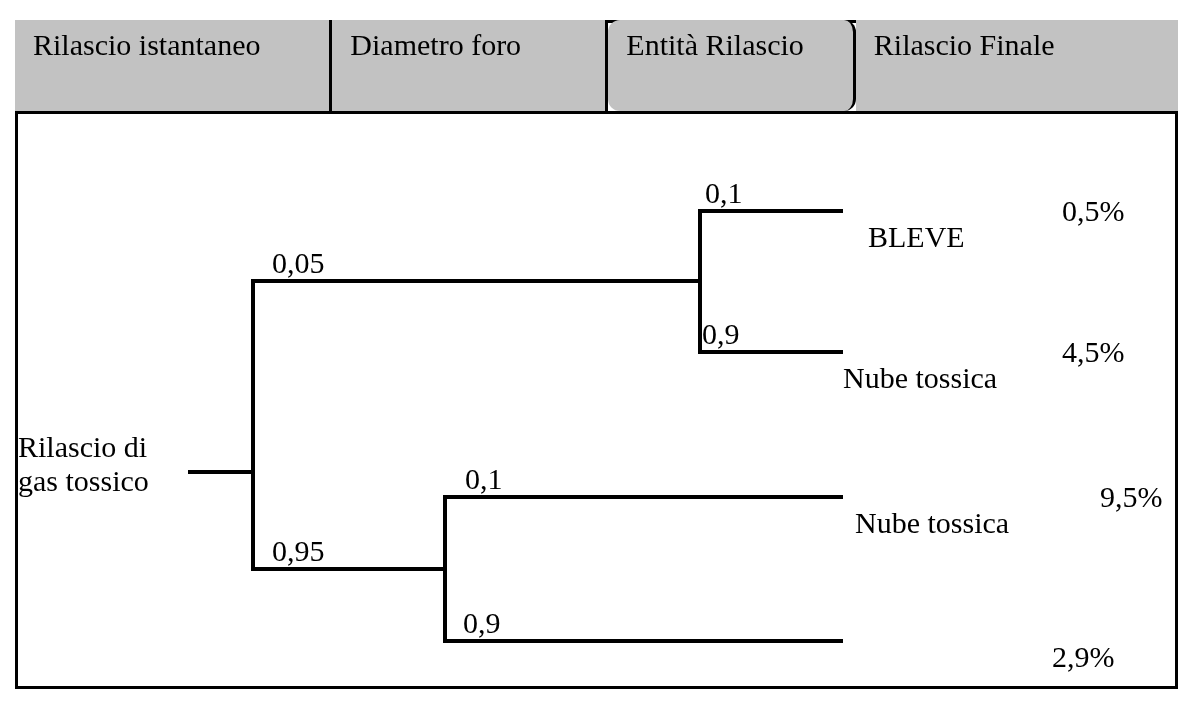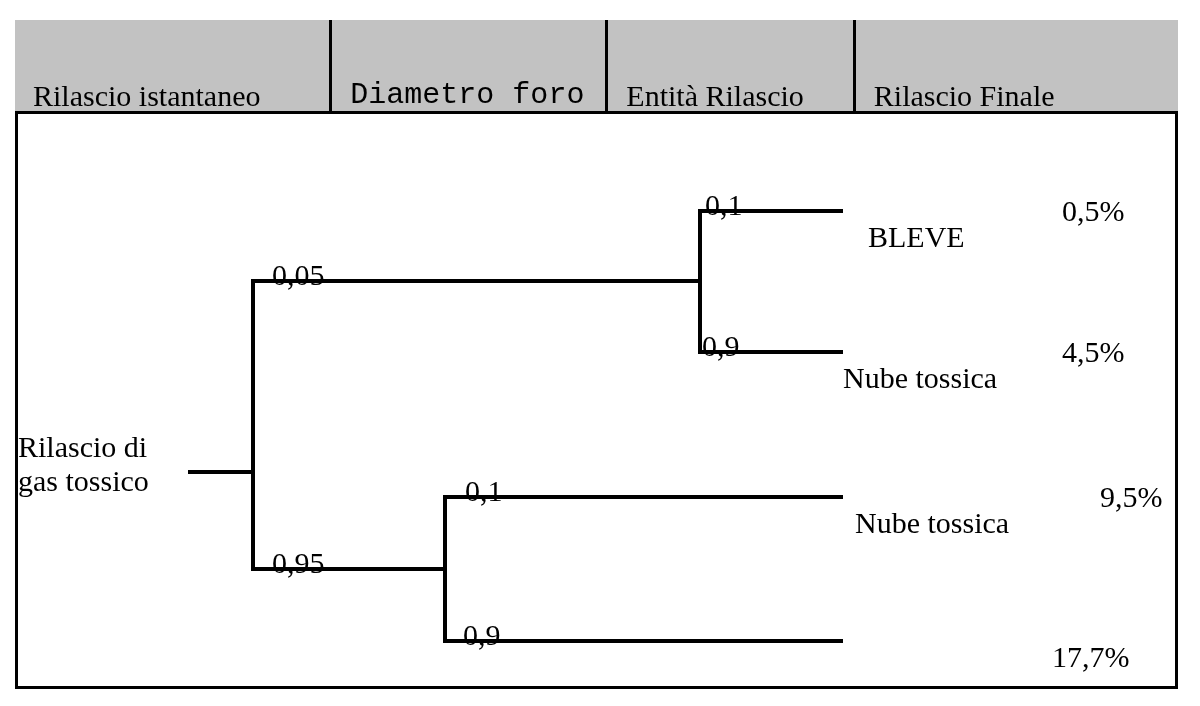--- a/index.html
+++ b/index.html
@@ -42,53 +42,53 @@
     width: 1163px;
     height: 94px;
     box-sizing: border-box;
     display: flex;
     border-bottom: 3px solid #000000;
   }
   .header-cell {
     background: #c2c2c2;
     box-sizing: border-box;
     display: flex;
-    align-items: flex-end;
+    align-items: flex-start;
     padding-top: 9px;
     padding-left: 18px;
     font-size: 30px;
     line-height: 1.05;
     white-space: nowrap;
     border-right: 3px solid #000000;
     overflow: hidden;
   }
   .header-cell.c0 { width: 322px; }
-  .header-cell.c1 { width: 280px; font-family: Liberation Mono, monospace; }
-  .header-cell.c2 { width: 251px; }
+  .header-cell.c1 { width: 280px; }
+  .header-cell.c2 { width: 251px; border-radius: 12px; }
   .header-cell.c3 { width: 327px; border-right: none; }
 
   
   .tree {
     position: absolute;
     left: 0;
     top: 0;
     width: 1200px;
     height: 706px;
     pointer-events: none;
   }
   .tree line { stroke: #000000; stroke-width: 3.2; shape-rendering: crispEdges; }
 
   
   .lbl {
     position: absolute;
     font-size: 30px;
     line-height: 1.08;
     white-space: nowrap;
   }
-  .prob { font-size: 30px; margin-top: 12px; }
+  .prob { font-size: 30px; }
 
   .root-label {
     position: absolute;
     left: 18px;
     top: 430px;
     font-size: 30px;
     line-height: 1.12;
     white-space: nowrap;
   }
 
@@ -170,15 +170,15 @@
 
   <div class="outcome" style="left:868px; top:194px;">BLEVE</div>
   <div class="pct" style="left:1062px; top:194px;">0,5%</div>
 
   <div class="outcome" style="left:843px; top:335px;">Nube tossica</div>
   <div class="pct" style="left:1062px; top:335px;">4,5%</div>
 
   <div class="outcome" style="left:855px; top:480px;">Nube tossica</div>
   <div class="pct" style="left:1060px; top:480px;margin-left:40px;">9,5%</div>
 
-  <div class="pct" style="left:1052px; top:640px;">17,7%</div>
+  <div class="pct" style="left:1052px; top:640px;">2,9%</div>
 
 </div>
 
 </body></html>

